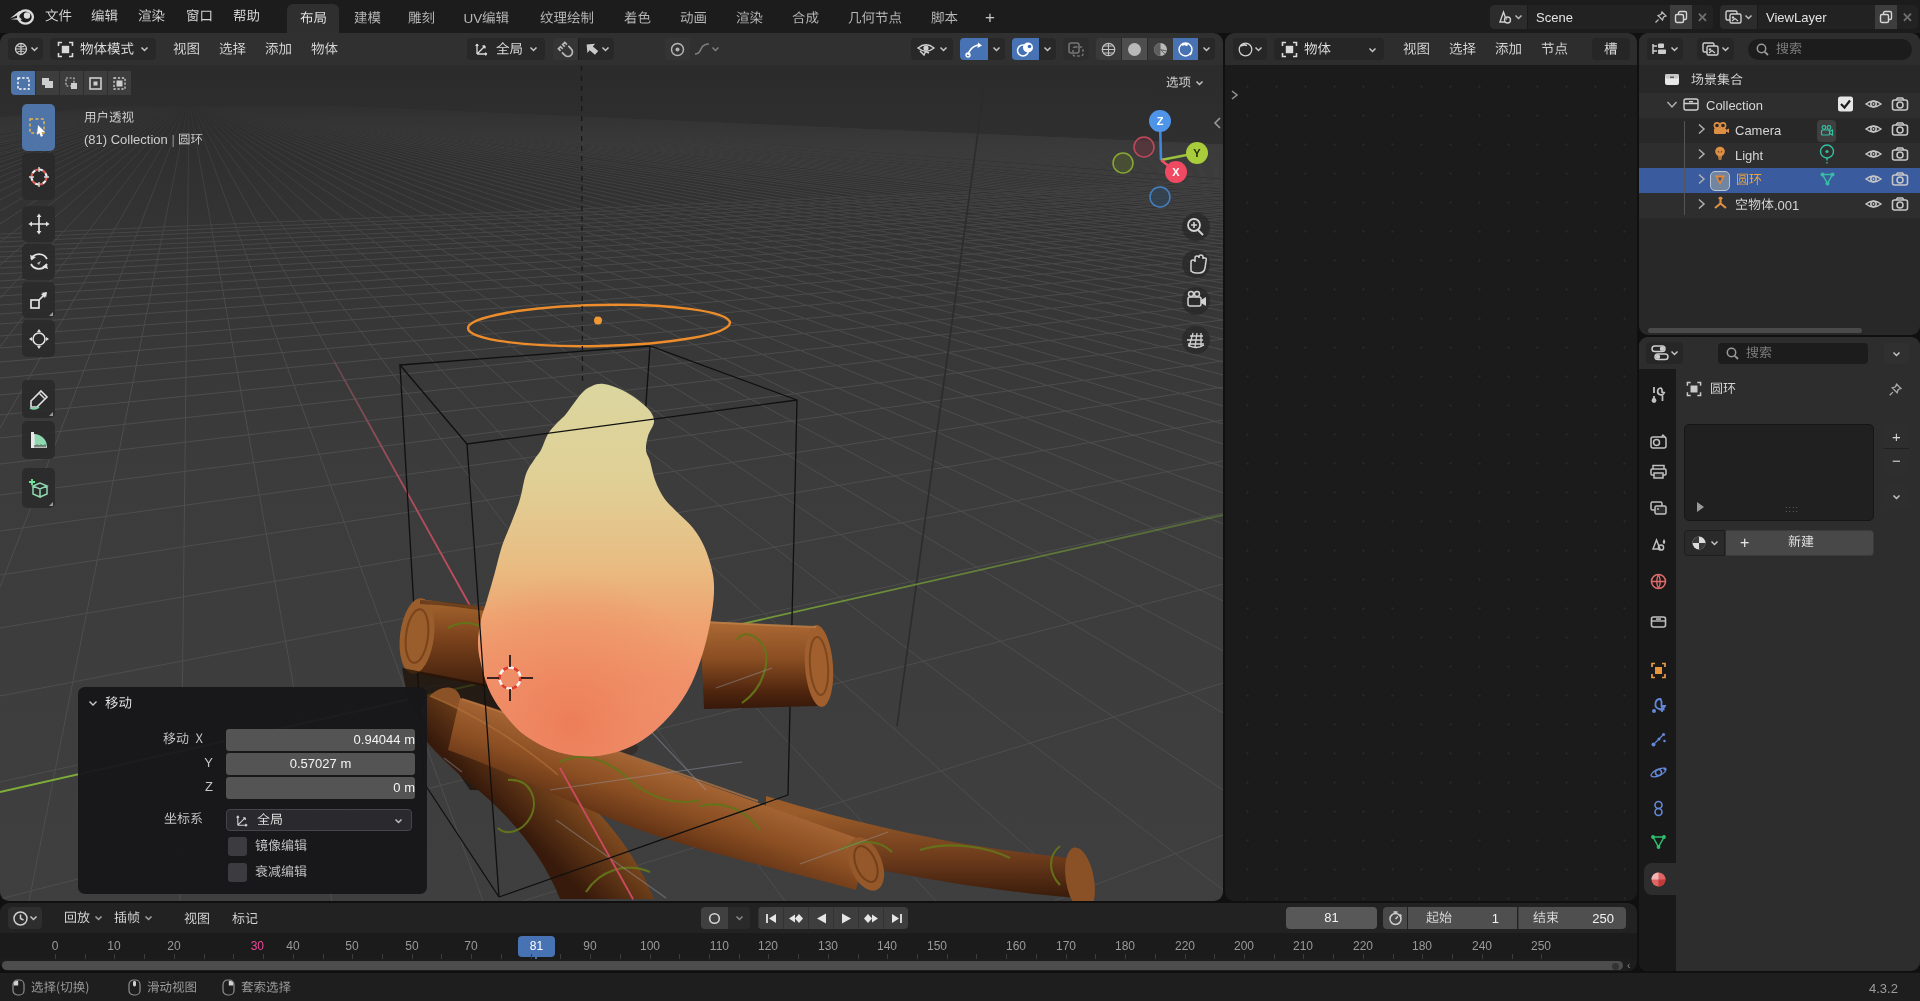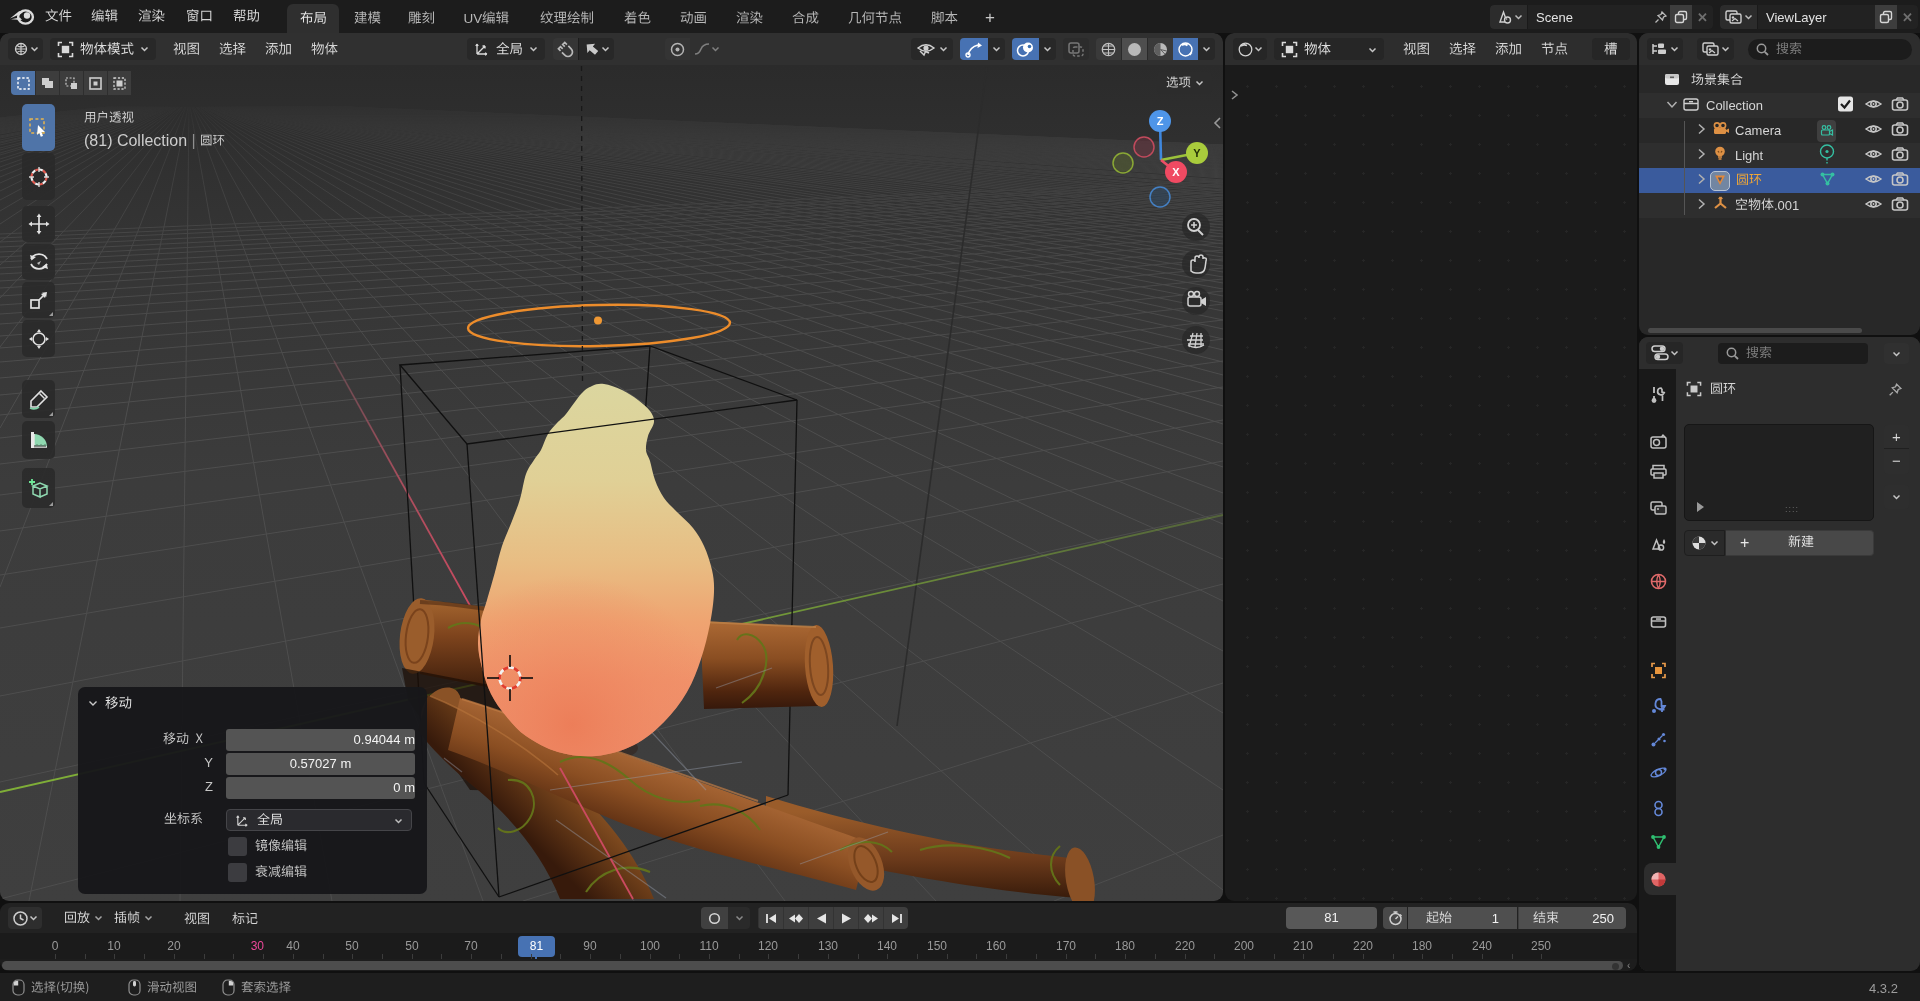--- a/index.html
+++ b/index.html
@@ -841,21 +841,21 @@
         <g transform="translate(0,11.62) scale(0.0125,-0.0125)" fill="#d2d2d2">
           <use href="#g7528" x="0"></use>
           <use href="#g6237" x="1000"></use>
           <use href="#g900f" x="2000"></use>
           <use href="#g89c6" x="3000"></use>
         </g>
       </svg>
     </div>
     <div style="position:absolute;left:84px;top:99px;width:220px;height:16px;">
       <div class="fx" style="gap:0">
-        <span style="color:#cdcdcd;font-size:16px">(81)&nbsp;Collection&nbsp;<span style="color:#8f8f8f">|</span>&nbsp;</span>
+        <span style="color:#cdcdcd;font-size:13px">(81)&nbsp;Collection&nbsp;<span style="color:#8f8f8f">|</span>&nbsp;</span>
         <svg class="cj" width="25.0" height="15.6">
           <g transform="translate(0,11.62) scale(0.0125,-0.0125)" fill="#cdcdcd">
             <use href="#g5706" x="0"></use>
             <use href="#g73af" x="1000"></use>
           </g>
         </svg>
       </div>
     </div>
     <div class="fx" style="position:absolute;left:22px;top:71px;width:33px;height:47px;background:#4f74a8;border-radius:5px;justify-content:center">
       <svg width="22" height="22" viewBox="0 0 22 22">
@@ -1582,26 +1582,26 @@
     <div style="position:absolute;left:55px;top:36px;width:40px;margin-left:-20px;text-align:center;color:#9a9a9a;font-size:12px">0</div>
     <div style="position:absolute;left:114px;top:36px;width:40px;margin-left:-20px;text-align:center;color:#9a9a9a;font-size:12px">10</div>
     <div style="position:absolute;left:174px;top:36px;width:40px;margin-left:-20px;text-align:center;color:#9a9a9a;font-size:12px">20</div>
     <div style="position:absolute;left:244px;top:36px;width:40px;margin-left:-20px;text-align:right;color:#ec4899;font-size:12px">30</div>
     <div style="position:absolute;left:293px;top:36px;width:40px;margin-left:-20px;text-align:center;color:#9a9a9a;font-size:12px">40</div>
     <div style="position:absolute;left:352px;top:36px;width:40px;margin-left:-20px;text-align:center;color:#9a9a9a;font-size:12px">50</div>
     <div style="position:absolute;left:412px;top:36px;width:40px;margin-left:-20px;text-align:center;color:#9a9a9a;font-size:12px">50</div>
     <div style="position:absolute;left:471px;top:36px;width:40px;margin-left:-20px;text-align:center;color:#9a9a9a;font-size:12px">70</div>
     <div style="position:absolute;left:590px;top:36px;width:40px;margin-left:-20px;text-align:center;color:#9a9a9a;font-size:12px">90</div>
     <div style="position:absolute;left:650px;top:36px;width:40px;margin-left:-20px;text-align:center;color:#9a9a9a;font-size:12px">100</div>
-    <div style="position:absolute;left:709px;top:36px;width:40px;margin-left:-20px;text-align:center;color:#9a9a9a;font-size:12px">110</div>
+    <div style="position:absolute;left:709px;top:36px;width:40px;margin-left:-20px;text-align:right;color:#9a9a9a;font-size:12px">110</div>
     <div style="position:absolute;left:768px;top:36px;width:40px;margin-left:-20px;text-align:center;color:#9a9a9a;font-size:12px">120</div>
     <div style="position:absolute;left:828px;top:36px;width:40px;margin-left:-20px;text-align:center;color:#9a9a9a;font-size:12px">130</div>
     <div style="position:absolute;left:887px;top:36px;width:40px;margin-left:-20px;text-align:center;color:#9a9a9a;font-size:12px">140</div>
     <div style="position:absolute;left:947px;top:36px;width:40px;margin-left:-20px;text-align:left;color:#9a9a9a;font-size:12px">150</div>
-    <div style="position:absolute;left:1006px;top:36px;width:40px;margin-left:-20px;text-align:left;color:#9a9a9a;font-size:12px">160</div>
+    <div style="position:absolute;left:1006px;top:36px;width:40px;margin-left:-20px;text-align:right;color:#9a9a9a;font-size:12px">160</div>
     <div style="position:absolute;left:1066px;top:36px;width:40px;margin-left:-20px;text-align:center;color:#9a9a9a;font-size:12px">170</div>
     <div style="position:absolute;left:1125px;top:36px;width:40px;margin-left:-20px;text-align:center;color:#9a9a9a;font-size:12px">180</div>
     <div style="position:absolute;left:1185px;top:36px;width:40px;margin-left:-20px;text-align:center;color:#9a9a9a;font-size:12px">220</div>
     <div style="position:absolute;left:1244px;top:36px;width:40px;margin-left:-20px;text-align:center;color:#9a9a9a;font-size:12px">200</div>
     <div style="position:absolute;left:1303px;top:36px;width:40px;margin-left:-20px;text-align:center;color:#9a9a9a;font-size:12px">210</div>
     <div style="position:absolute;left:1363px;top:36px;width:40px;margin-left:-20px;text-align:center;color:#9a9a9a;font-size:12px">220</div>
     <div style="position:absolute;left:1422px;top:36px;width:40px;margin-left:-20px;text-align:center;color:#9a9a9a;font-size:12px">180</div>
     <div style="position:absolute;left:1482px;top:36px;width:40px;margin-left:-20px;text-align:center;color:#9a9a9a;font-size:12px">240</div>
     <div style="position:absolute;left:1541px;top:36px;width:40px;margin-left:-20px;text-align:center;color:#9a9a9a;font-size:12px">250</div>
     <div style="position:absolute;left:518px;top:33px;width:37px;height:21px;background:#4772b3;border-radius:4px;color:#fff;font-size:12px;text-align:center;line-height:21px">81</div>

